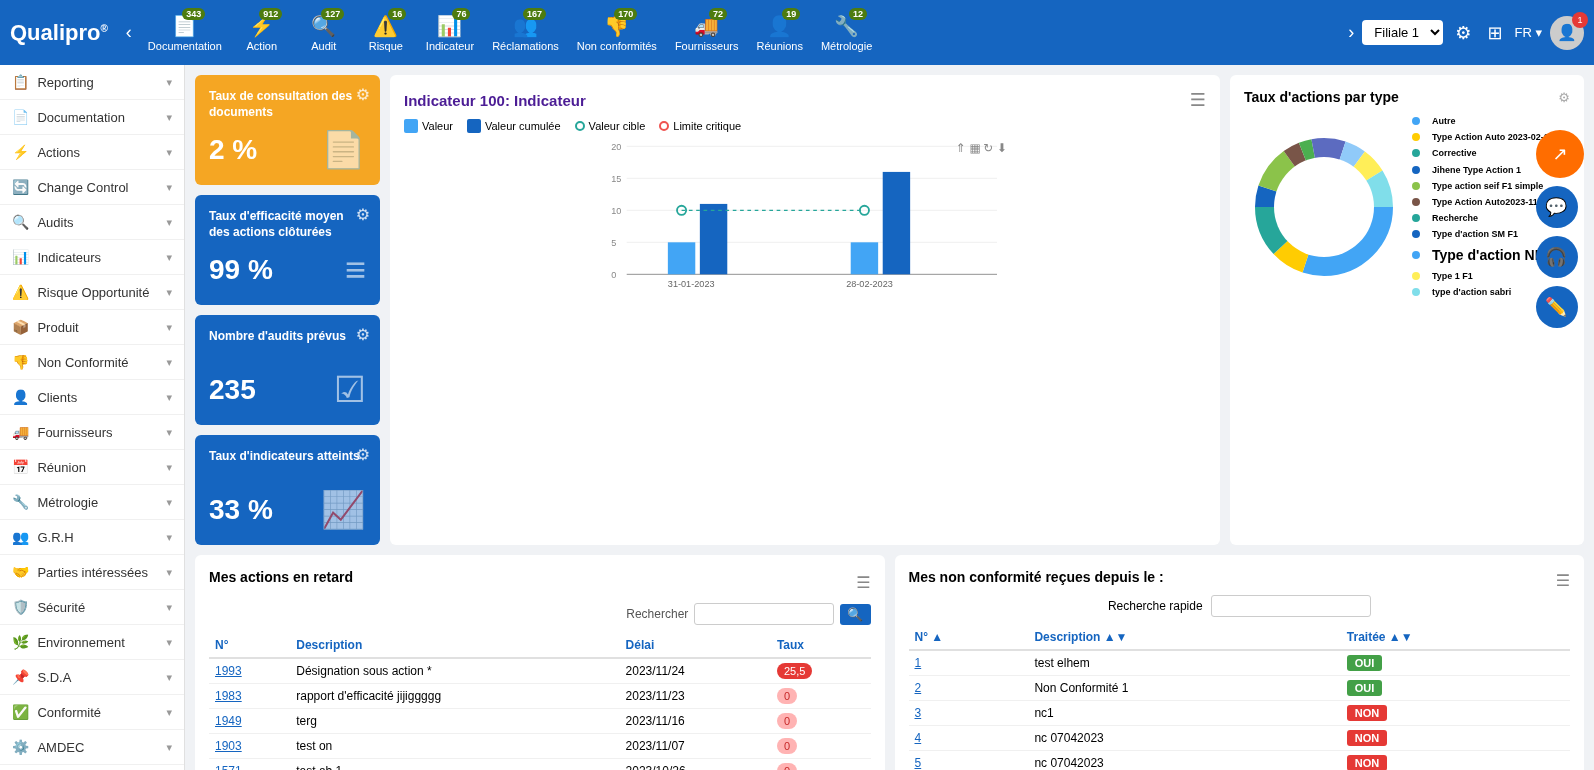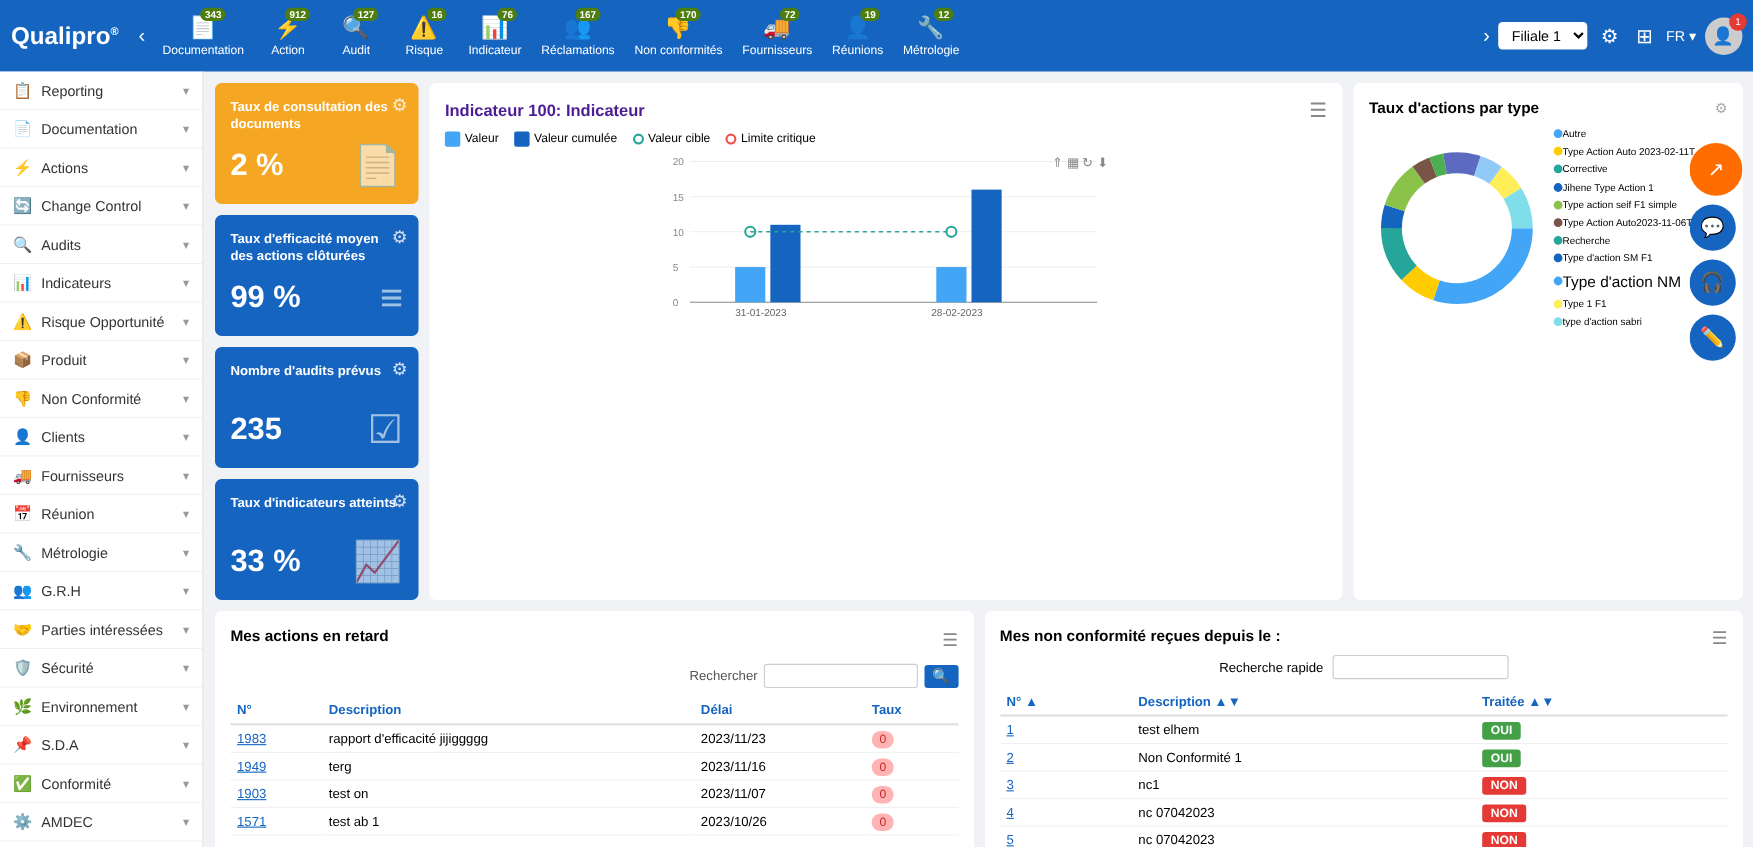--- a/index.html
+++ b/index.html
@@ -210,21 +210,21 @@
       padding: 14px;
       flex-shrink: 0;
     }
     .donut-panel .panel-header {
       display: flex; justify-content: space-between; align-items: center;
       margin-bottom: 8px;
     }
     .donut-panel .panel-title { font-size: 14px; font-weight: bold; }
     .donut-inner { display: flex; align-items: center; gap: 8px; }
     .donut-legend { font-size: 10px; line-height: 1.8; }
-    .donut-legend-item { display: flex; align-items: center; gap: 0; }
+    .donut-legend-item { display: flex; align-items: center; gap: 12px; font-weight: bold; }
     .dl-circle { width: 8px; height: 8px; border-radius: 50%; border: 2px solid; flex-shrink: 0; }
 
     
     .bottom-row {
       display: flex;
       gap: 10px;
     }
 
     
     .table-panel {
@@ -737,20 +737,26 @@
           <thead>
             <tr>
               <th>N°</th>
               <th>Description</th>
               <th>Délai</th>
               <th>Taux</th>
             </tr>
           </thead>
           <tbody id="actions-tbody">
               <tr>
+    <td class="link-cell">1993</td>
+    <td>Désignation sous action *</td>
+    <td>2023/11/24</td>
+    <td><span class="badge-red">25,5</span></td>
+  </tr>
+              <tr>
     <td class="link-cell">1983</td>
     <td>rapport d'efficacité jijiggggg</td>
     <td>2023/11/23</td>
     <td><span class="badge-num">0</span></td>
   </tr>
               <tr>
     <td class="link-cell">1949</td>
     <td>terg</td>
     <td>2023/11/16</td>
     <td><span class="badge-num">0</span></td>

